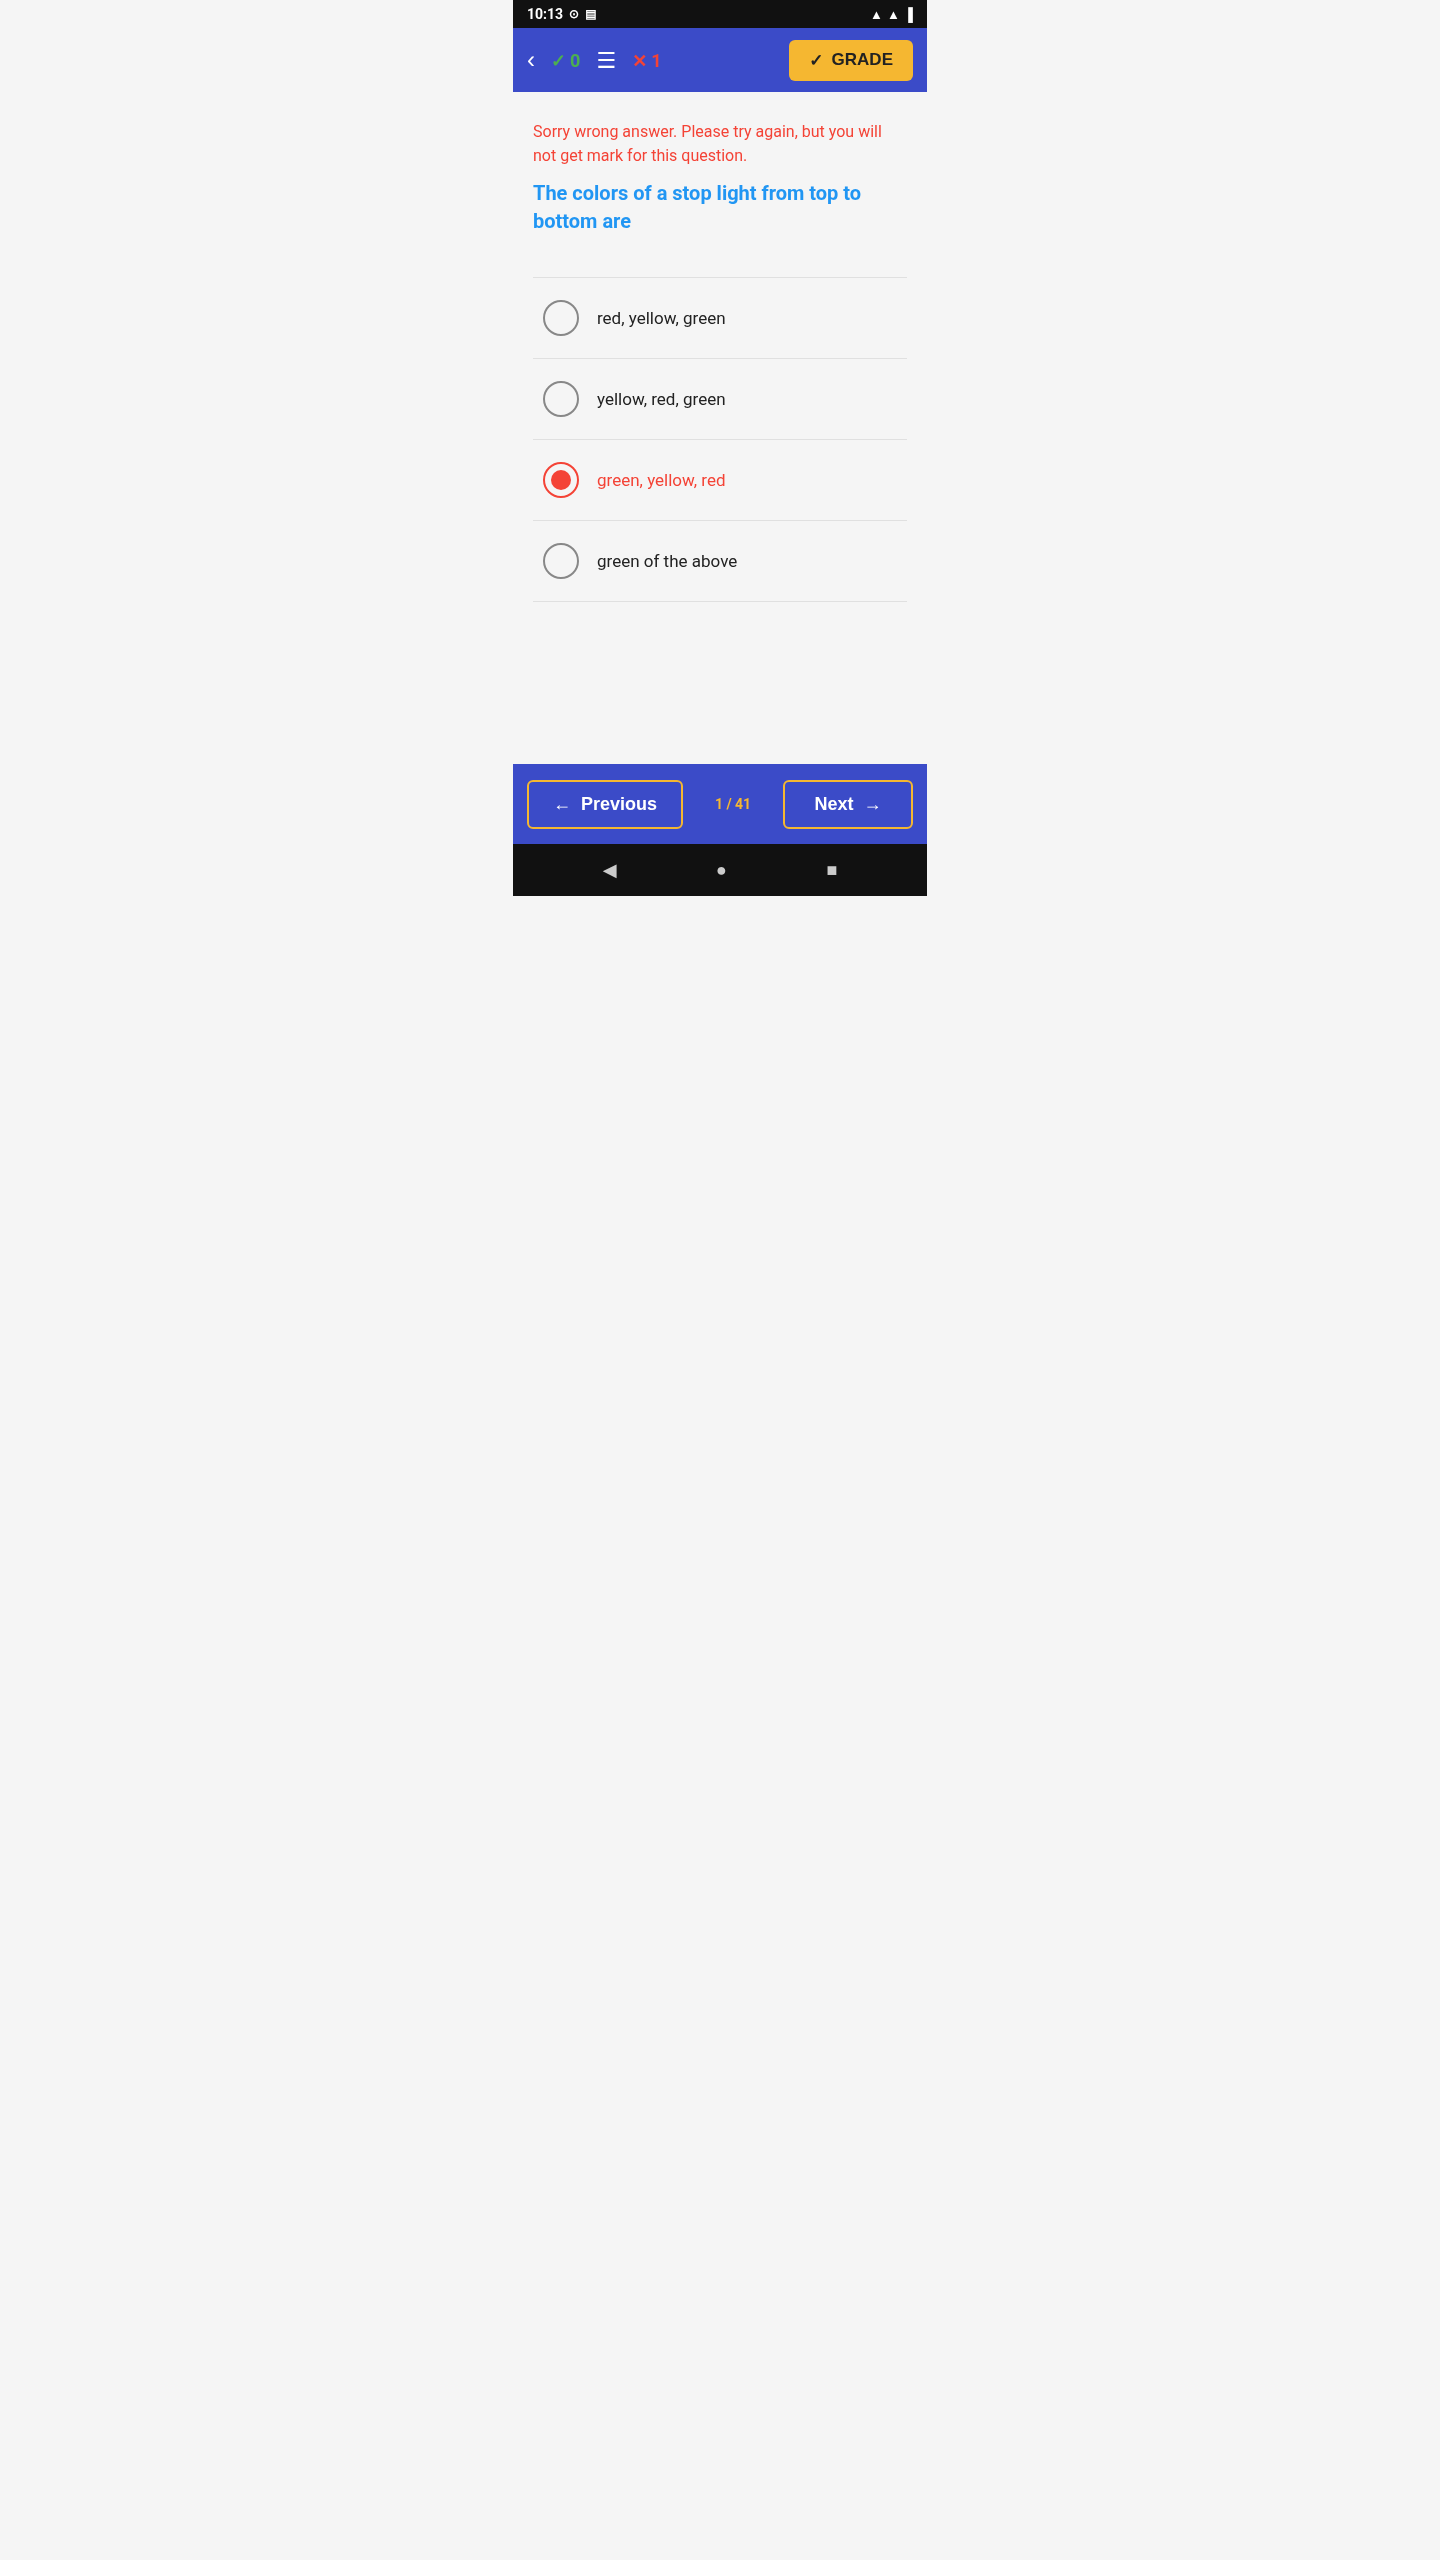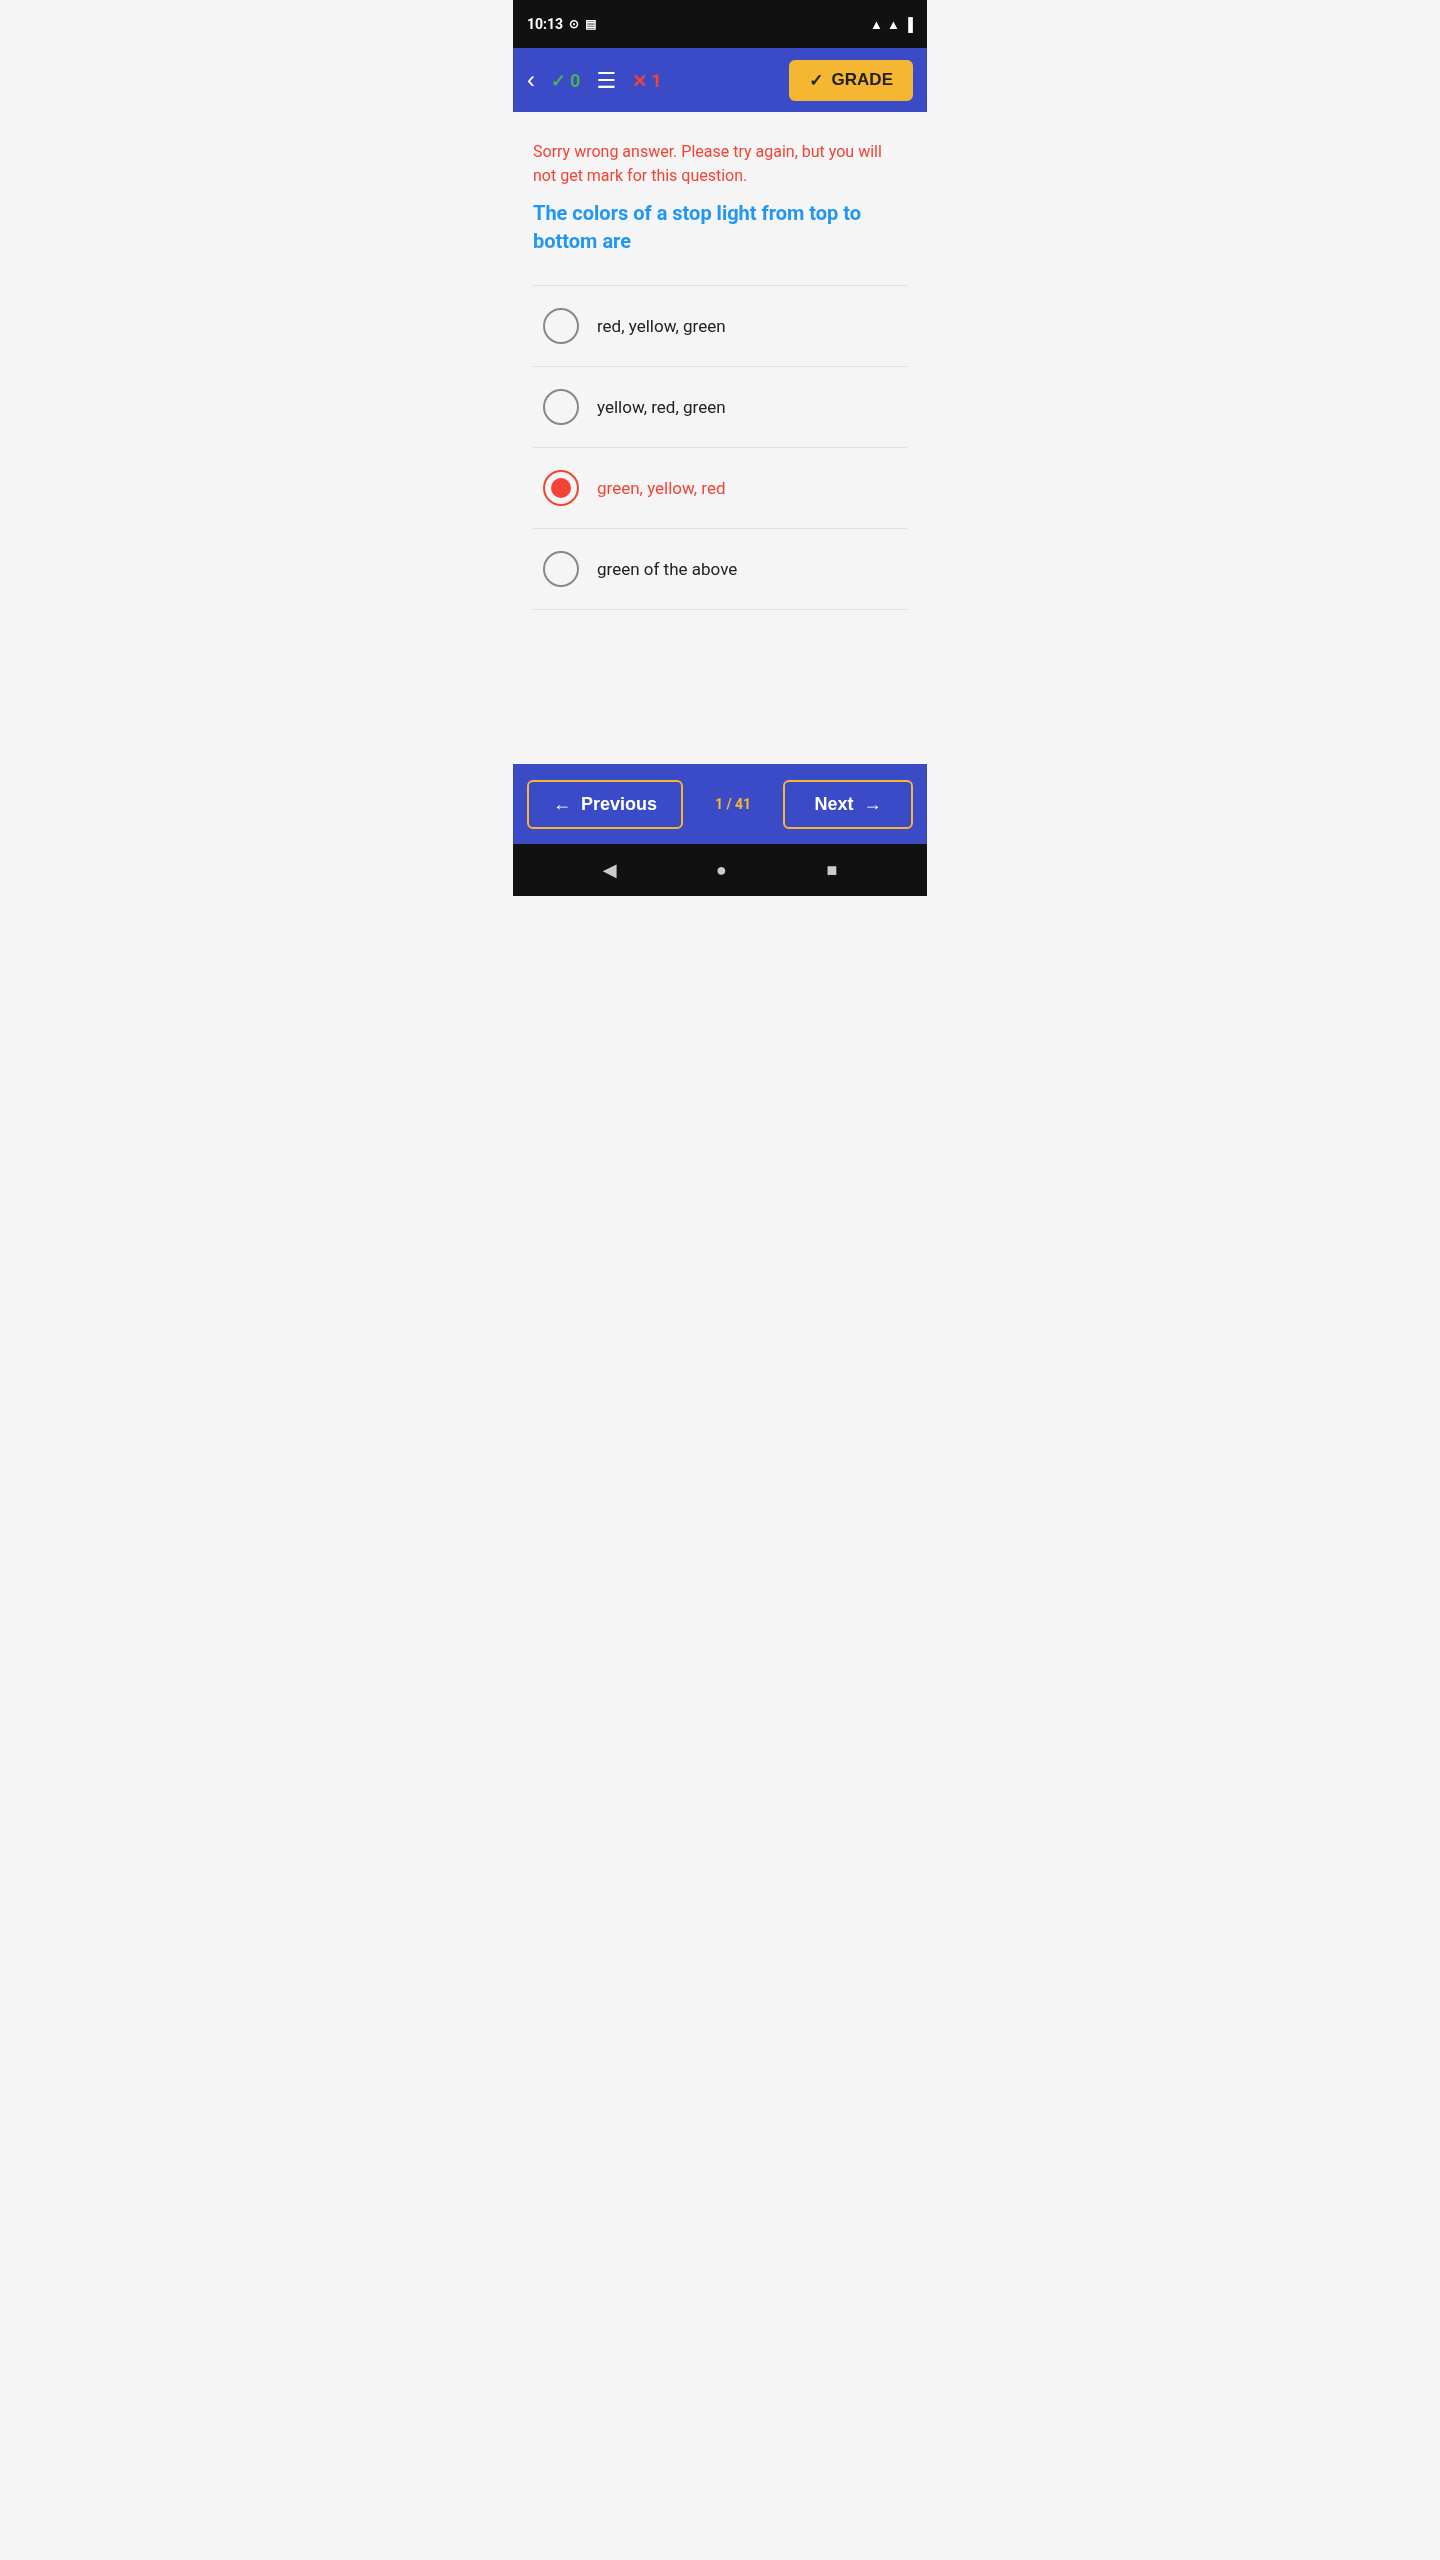--- a/index.html
+++ b/index.html
@@ -19,21 +19,21 @@
     
     .status-bar {
       background: #111;
       color: #fff;
       display: flex;
       justify-content: space-between;
       align-items: center;
       padding: 6px 14px;
       font-size: 14px;
       font-weight: bold;
-      height: 48px;
+      height: 28px;
     }
     .status-bar-left { display: flex; align-items: center; gap: 6px; }
     .status-bar-right { display: flex; align-items: center; gap: 4px; }
 
     
     .header {
       background: #3b4bc8;
       display: flex;
       align-items: center;
       justify-content: space-between;
@@ -113,21 +113,21 @@
       gap: 0;
     }
     .option-item {
       display: flex;
       align-items: center;
       gap: 18px;
       padding: 22px 10px;
       cursor: pointer;
       border-bottom: 1px solid #e0e0e0;
     }
-    .option-item:first-child { border-top: 1px solid #e0e0e0; }
+    .option-item:first-child { border-top: 1px solid #e0e0e0; margin-top: 12px; }
 
     .radio-circle {
       width: 36px;
       height: 36px;
       border-radius: 50%;
       border: 2.5px solid #888;
       flex-shrink: 0;
       display: flex;
       align-items: center;
       justify-content: center;

